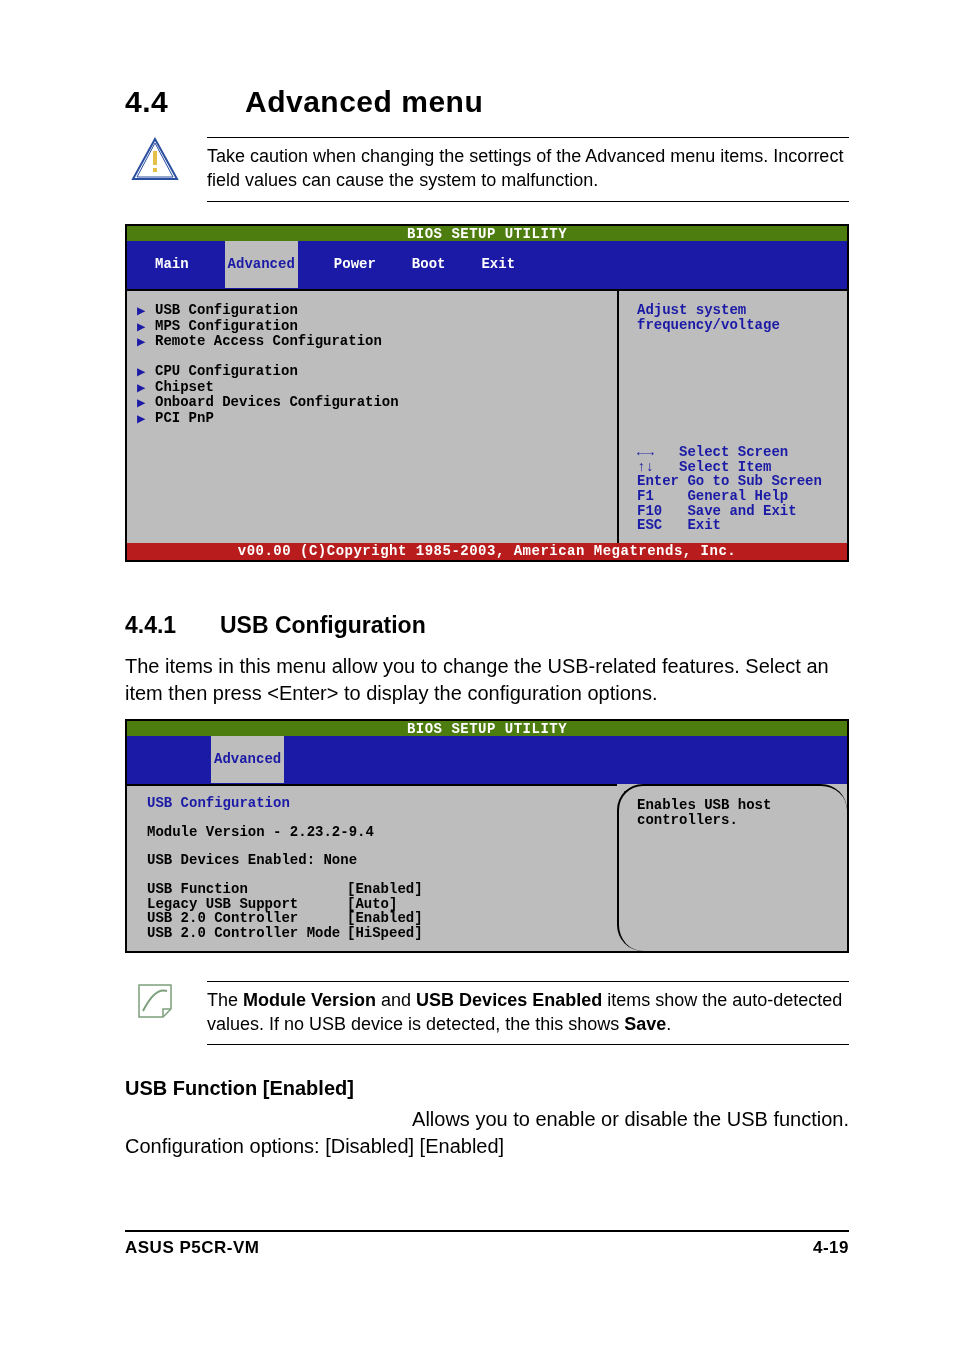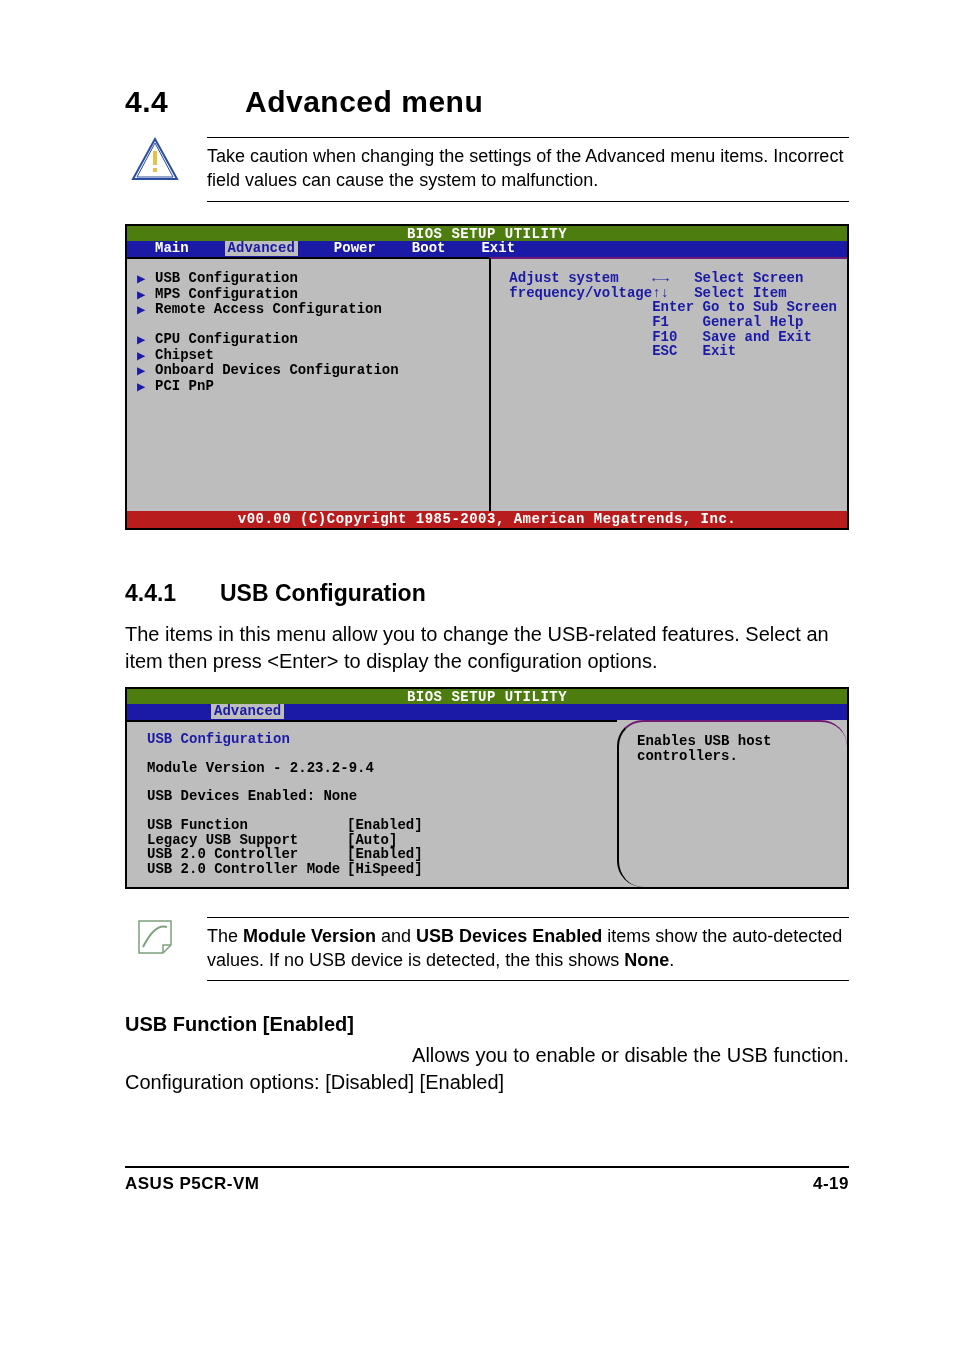--- a/index.html
+++ b/index.html
@@ -52,31 +52,31 @@
     padding: 1px 0 0 0;
     letter-spacing: 0.5px;
   }
   .bios-tabs {
     background:#1a1aa6;
     color:#fff;
     padding:0 0 1px 28px;
     font-weight:bold;
   }
   .bios-tabs span { display:inline-block; margin-right:36px; }
-  .bios-tabs .active { background:#bdbdbd; color:#1a1aa6; padding:0 3px; }
+  .bios-tabs .active { background:#bdbdbd; color:#1a1aa6; padding:16px 3px; }
   .bios-body { display:flex; padding:0; }
   .bios-left { flex:1; padding:12px 10px 12px 10px; position:relative; border-top:2px solid #000; }
   .bios-right {
     flex:0 0 200px;
     border-left:2px solid #000;
-    border-top:2px solid #701a75;
+    border-top:2px solid #000000;
     padding:12px 10px 10px 18px;
     color:#1a1aa6;
     font-weight:bold;
-    display:flex; flex-direction:row; justify-content:space-between;
+    display:flex; flex-direction:column; justify-content:space-between;
     min-height:230px;
   }
   .bios-item { white-space: pre; padding:0 0 1px 18px; position:relative; font-weight:bold; }
   .bios-item .arrow { position:absolute; left:0; top:1px; color:#1a1aa6; font-weight:bold; }
   .bios-items-group { margin-bottom:14px; }
   .bios-keys { font-weight:bold;font-family:Liberation Mono, monospace; }
   .bios-keys div { white-space:pre; }
   .bios-footer {
     background:#b91c1c; color:#fff; font-weight:bold; text-align:center; padding:1px 3px; letter-spacing:0.5px;
   }
@@ -195,21 +195,21 @@
 
   <div class="callout" style="margin-top:28px;">
     <div class="icon-col">
       <svg width="44" height="40" viewBox="0 0 44 40">
         <path d="M6 4 L38 4 L38 28 L30 36 L6 36 Z" fill="#fff" stroke="#7da07d" stroke-width="1.5"></path>
         <path d="M30 36 L30 28 L38 28" fill="none" stroke="#7da07d" stroke-width="1.5"></path>
         <path d="M10 30 Q22 6 34 10" fill="none" stroke="#7da07d" stroke-width="2"></path>
       </svg>
     </div>
     <div class="text-col">
-      <span>The </span><span class="bold">Module Version</span><span> and </span><span class="bold">USB Devices Enabled</span><span> items show the auto-detected values. If no USB device is detected, the this shows </span><span class="bold">None</span><span>.</span>
+      <span>The </span><span class="bold">Module Version</span><span> and </span><span class="bold">USB Devices Enabled</span><span> items show the auto-detected values. If no USB device is detected, the this shows </span><span class="bold">Save</span><span>.</span>
     </div>
   </div>
 
   <h3 class="opt">USB Function [Enabled]</h3>
   <p class="paratext" style="margin:0;text-align:right;">Allows you to enable or disable the USB function.</p>
   <p class="paratext" style="margin:0;">Configuration options: [Disabled] [Enabled]</p>
 
   <div class="footer">
     <span>ASUS P5CR-VM</span>
     <span>4-19</span>

